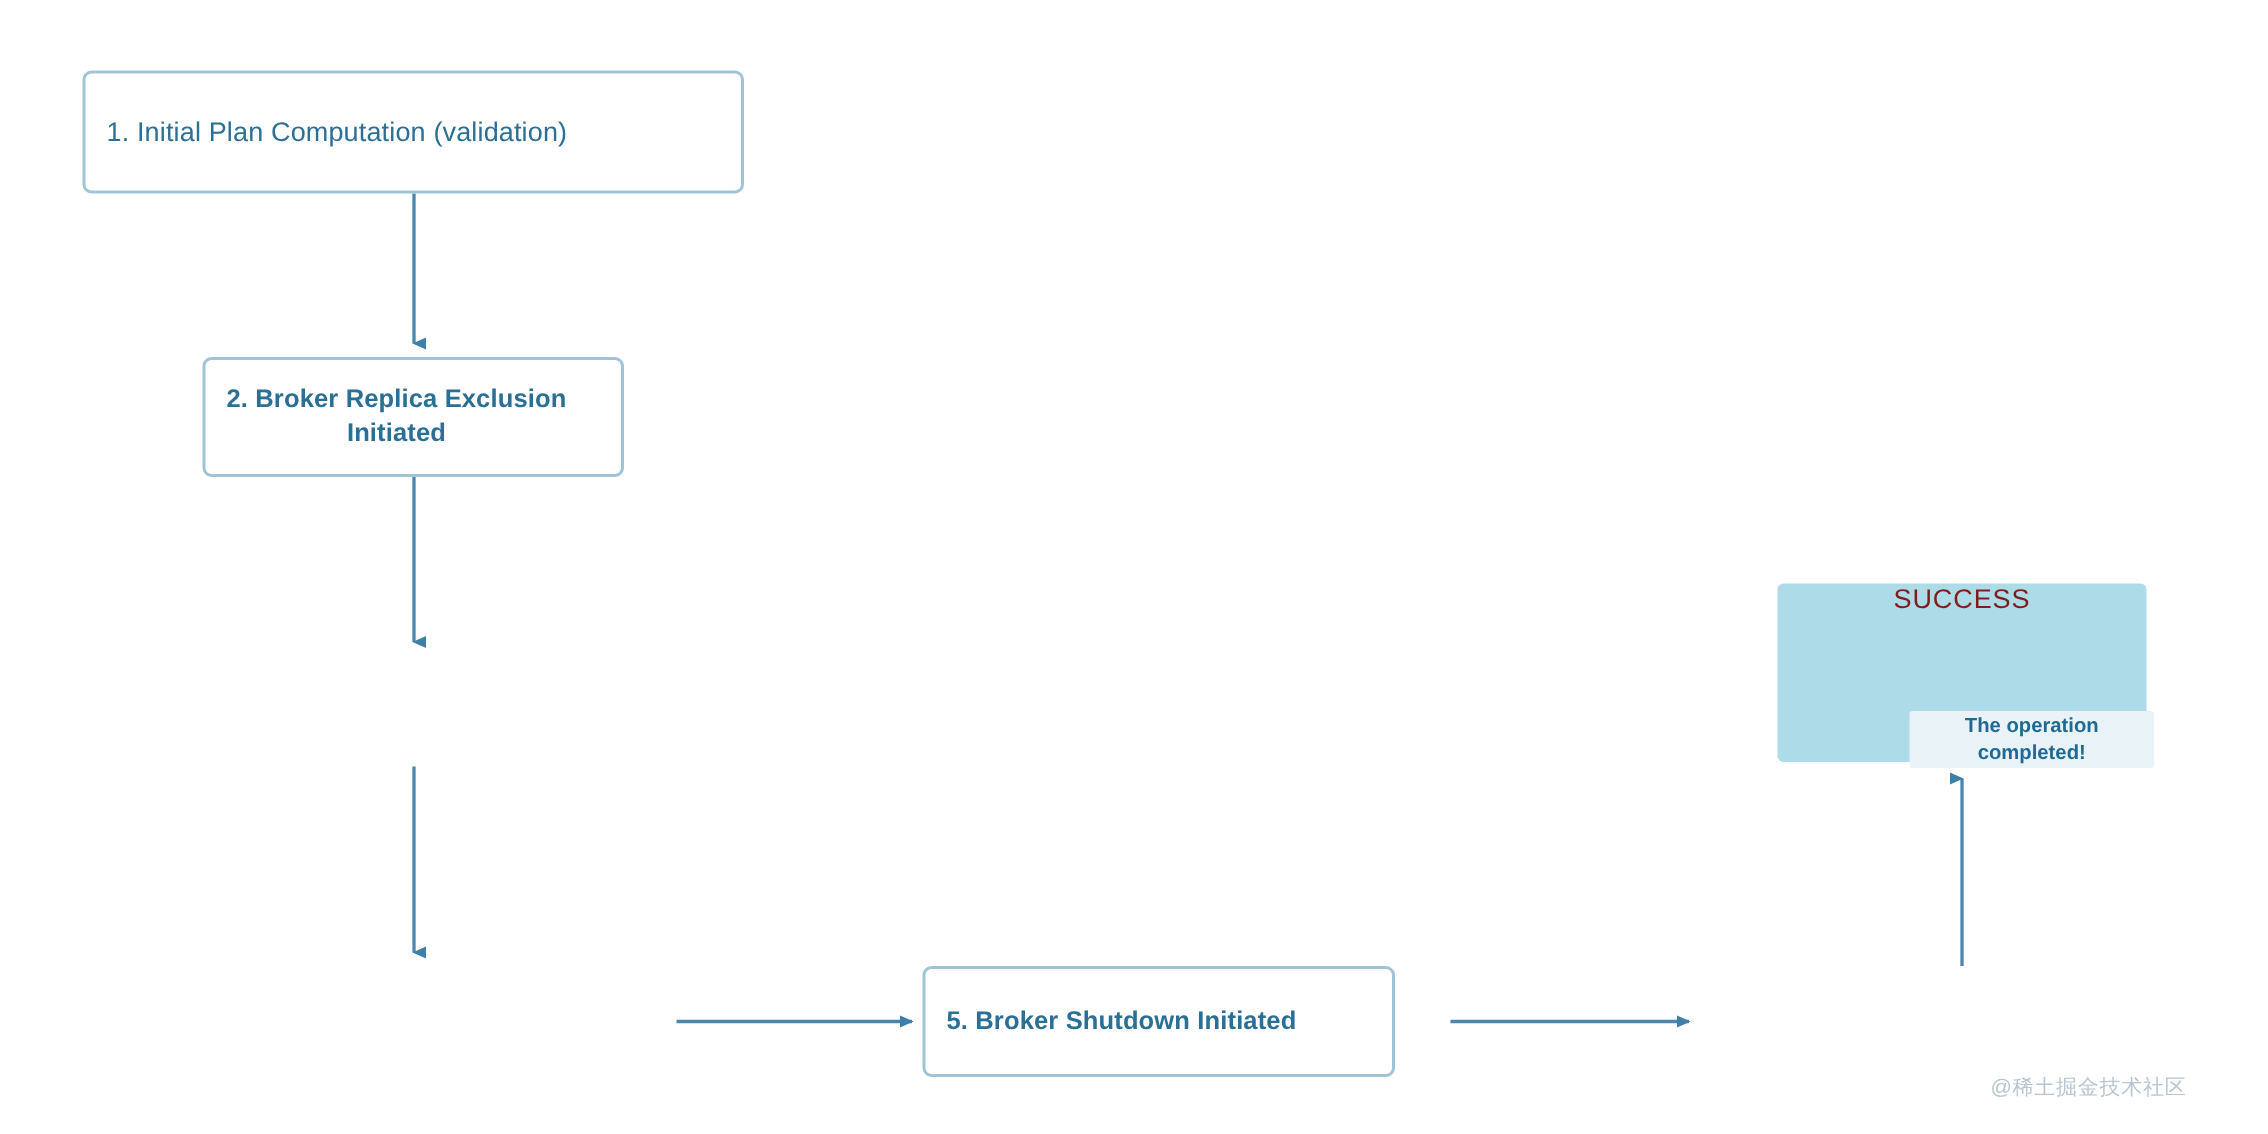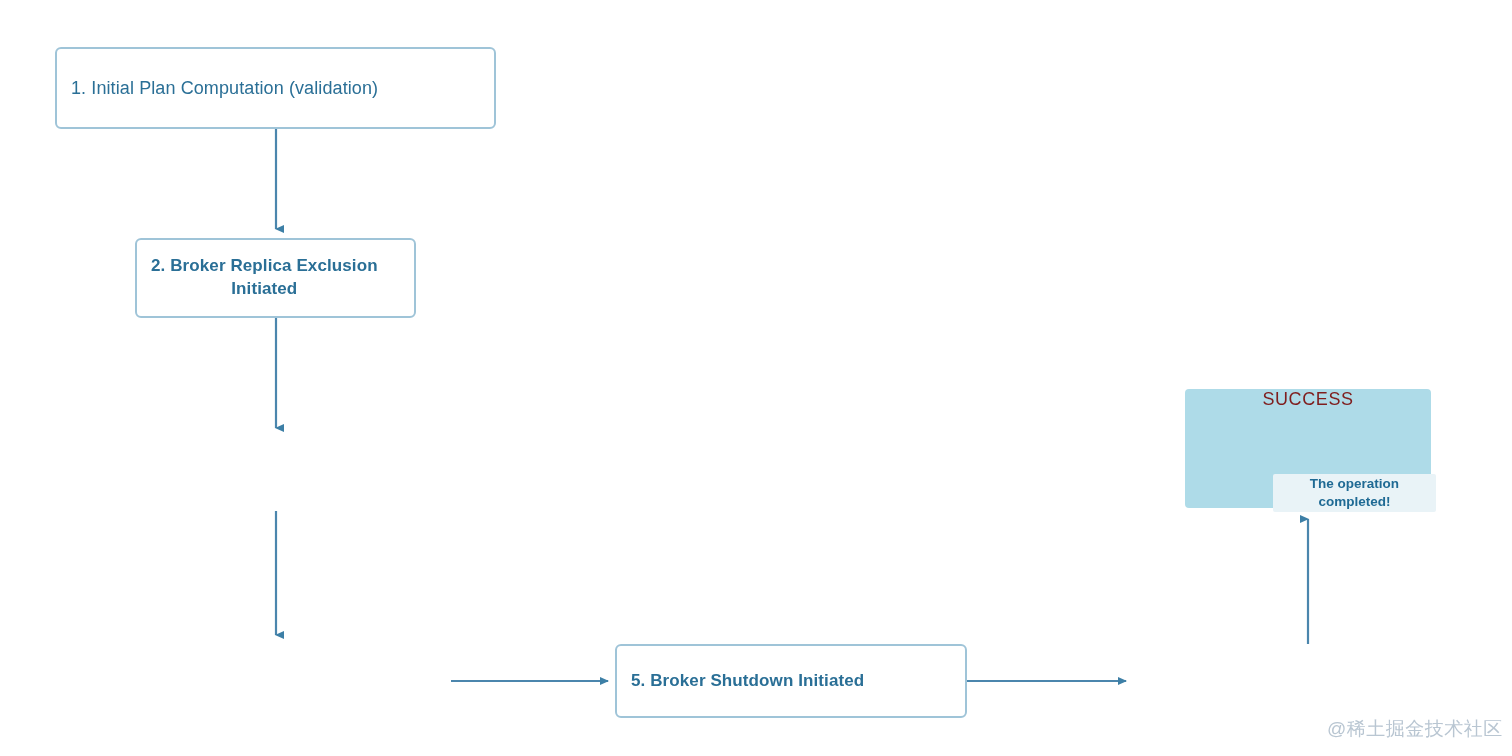--- a/index.html
+++ b/index.html
@@ -83,21 +83,21 @@
   #node-4 {
     left: 99px;
     top: 644px;
     width: 352px;
     height: 74px;
   }
 
   #node-5 {
     left: 615px;
     top: 644px;
-    width: 352px;
+    width: 315px;
     height: 74px;
   }
 
   
   #node-6 {
     left: 1133px;
     top: 644px;
     width: 352px;
     height: 80px;
   }
@@ -141,21 +141,21 @@
     line-height: 1.3;
     white-space: pre-line;
     margin-left: 46px;
   }
 
   #watermark {
     position: absolute;
     left: 1327px;
     top: 716px;
     color: #b9c6d2;
-    font-size: 19px;
+    font-size: 14px;
     font-weight: normal;
     letter-spacing: 0.5px;
     white-space: nowrap;
   }
 </style>
 </head>
 <body>
 
 <div id="canvas">
 

